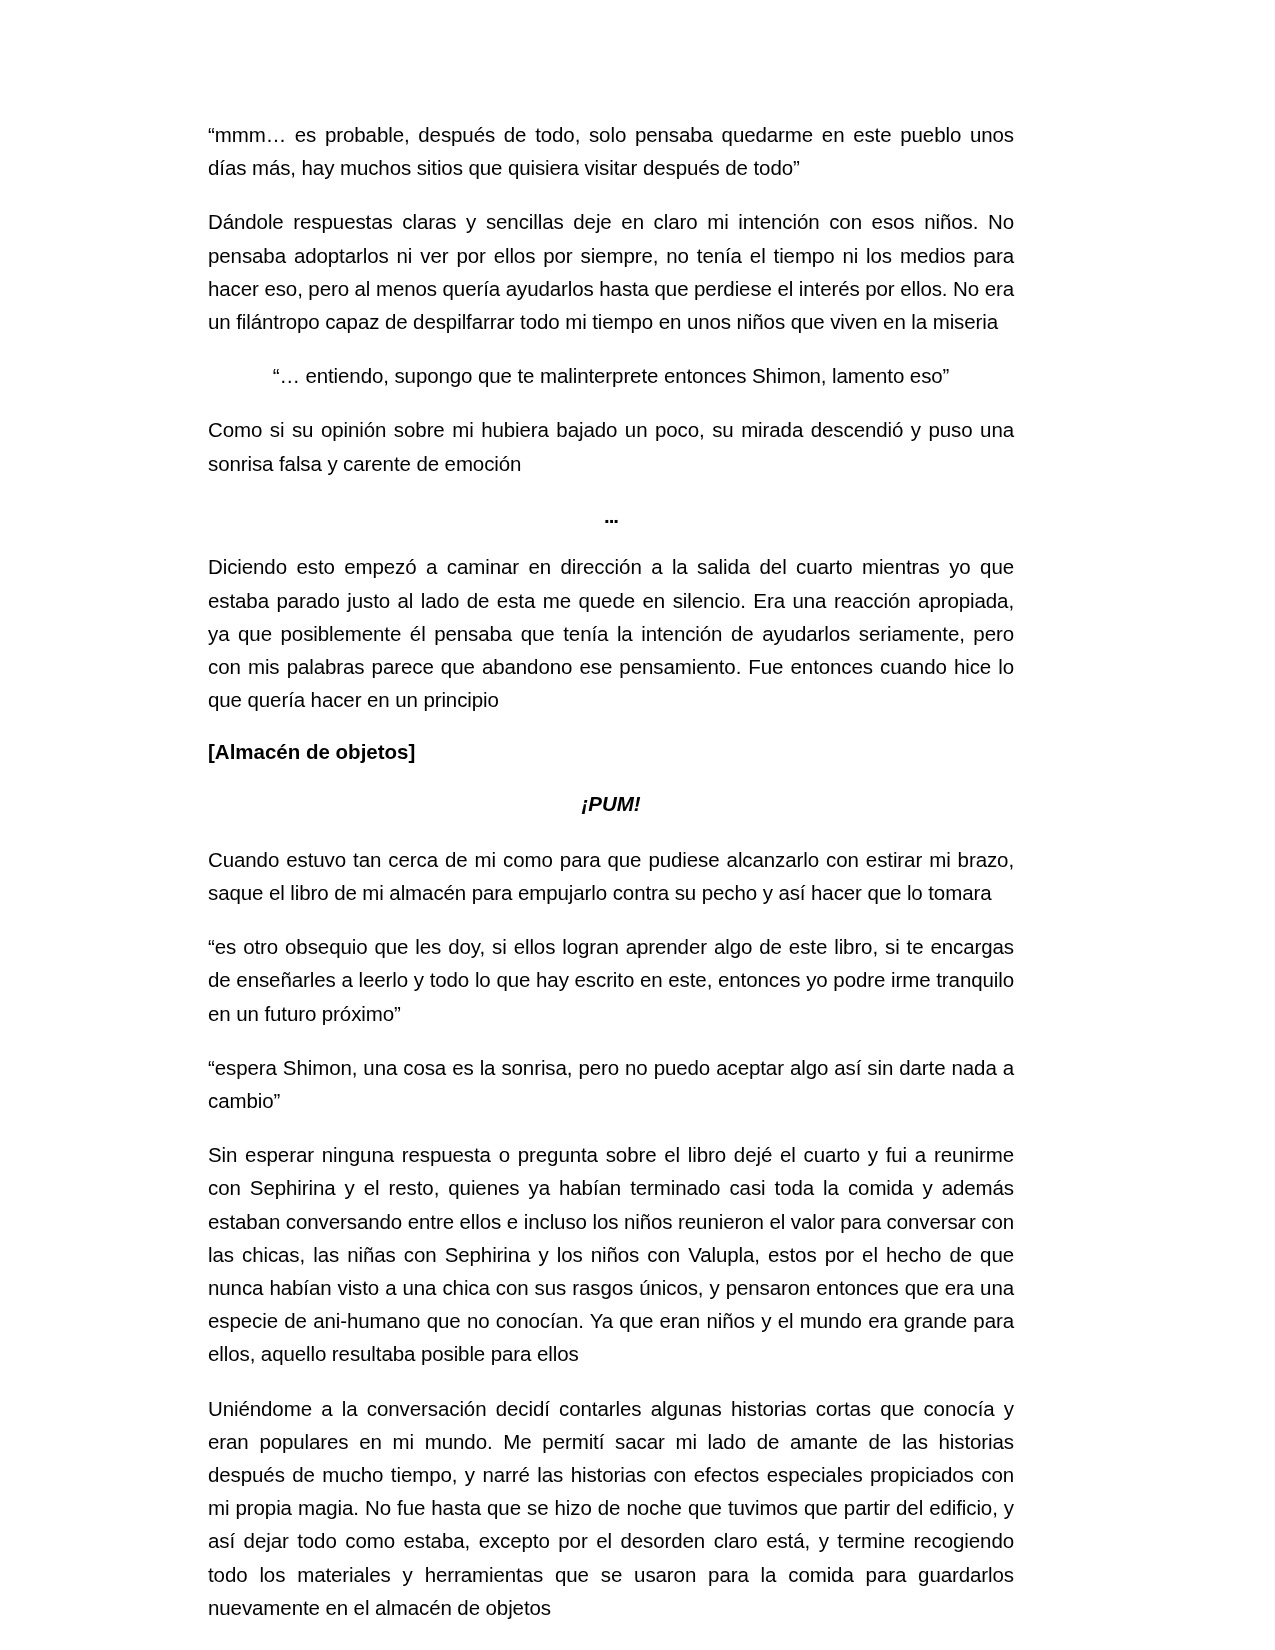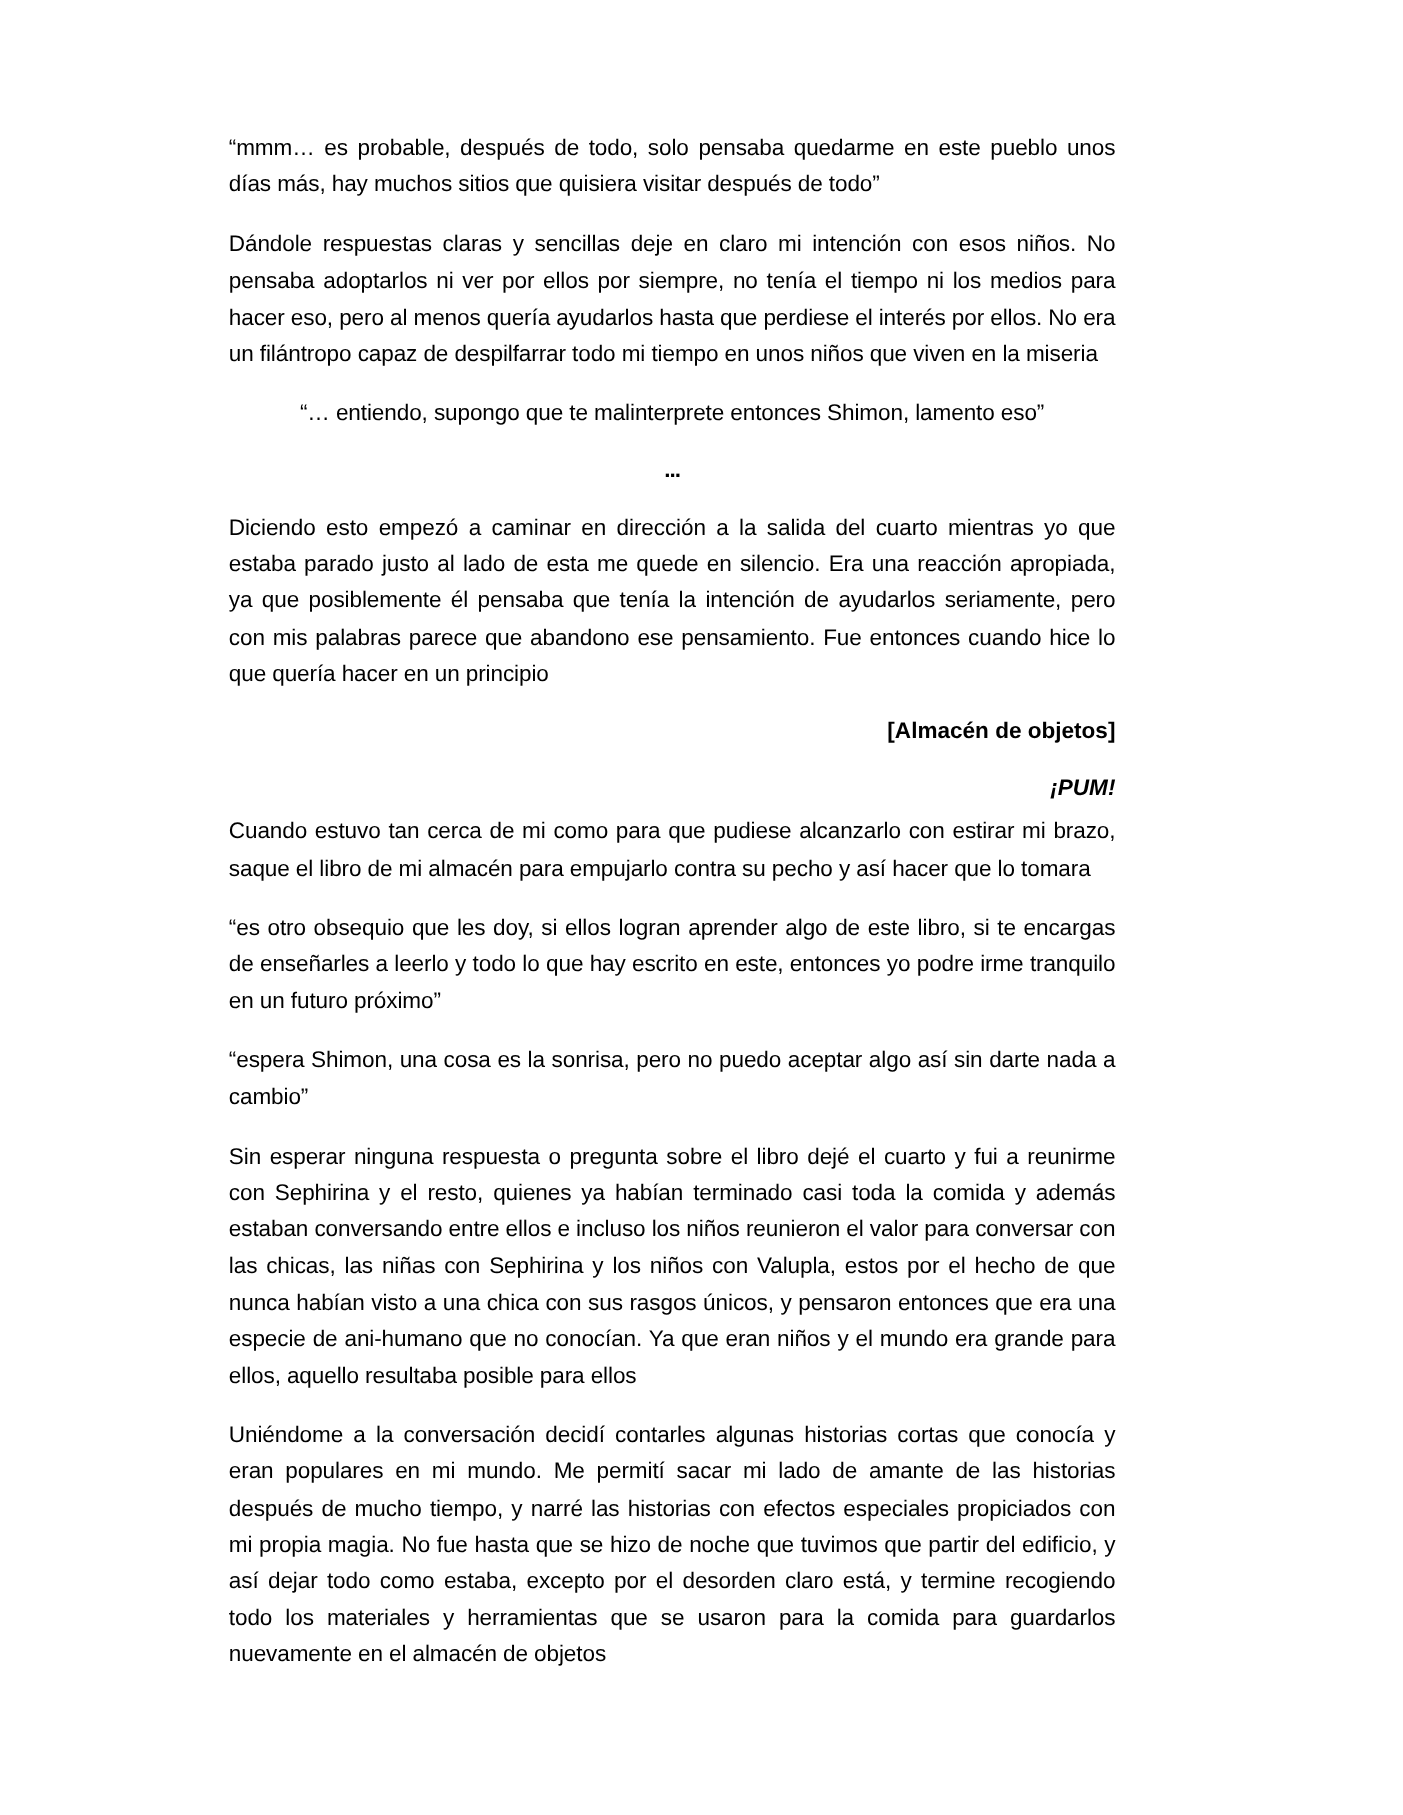--- a/index.html
+++ b/index.html
@@ -43,46 +43,47 @@
   .sep-dots {
     margin: 26px 0 24px 0;
     text-align: center;
     font-size: 20.5px;
     font-weight: bold;
     line-height: 1;
     letter-spacing: -1px;
   }
   .heading-center {
     margin: 18px 0 22px 0;
-    text-align: right;
+    text-align: left;
     font-size: 20.5px;
     font-weight: bold;
     line-height: 1.45;
   }
   .shout-center {
-    margin: 0 0 8px 0;
-    text-align: right;
+    margin: 0 0 24px 0;
+    text-align: center;
     font-size: 20.5px;
     font-weight: bold;
     font-style: italic;
     line-height: 1.45;
   }
 </style>
 </head>
 <body>
 
 <div class="page">
   <div class="content">
 
     <p class="para justify">“mmm… es probable, después de todo, solo pensaba quedarme en este pueblo unos días más, hay muchos sitios que quisiera visitar después de todo”</p>
 
     <p class="para justify">Dándole respuestas claras y sencillas deje en claro mi intención con esos niños. No pensaba adoptarlos ni ver por ellos por siempre, no tenía el tiempo ni los medios para hacer eso, pero al menos quería ayudarlos hasta que perdiese el interés por ellos. No era un filántropo capaz de despilfarrar todo mi tiempo en unos niños que viven en la miseria</p>
 
     <p class="para left">“… entiendo, supongo que te malinterprete entonces Shimon, lamento eso”</p>
 
+    <p class="para justify">Como si su opinión sobre mi hubiera bajado un poco, su mirada descendió y puso una sonrisa falsa y carente de emoción</p>
 
 
     <div class="sep-dots">...</div>
 
     <p class="para justify">Diciendo esto empezó a caminar en dirección a la salida del cuarto mientras yo que estaba parado justo al lado de esta me quede en silencio. Era una reacción apropiada, ya que posiblemente él pensaba que tenía la intención de ayudarlos seriamente, pero con mis palabras parece que abandono ese pensamiento. Fue entonces cuando hice lo que quería hacer en un principio</p>
 
     <div class="heading-center">[Almacén de objetos]</div>
 
     <div class="shout-center">¡PUM!</div>
 

